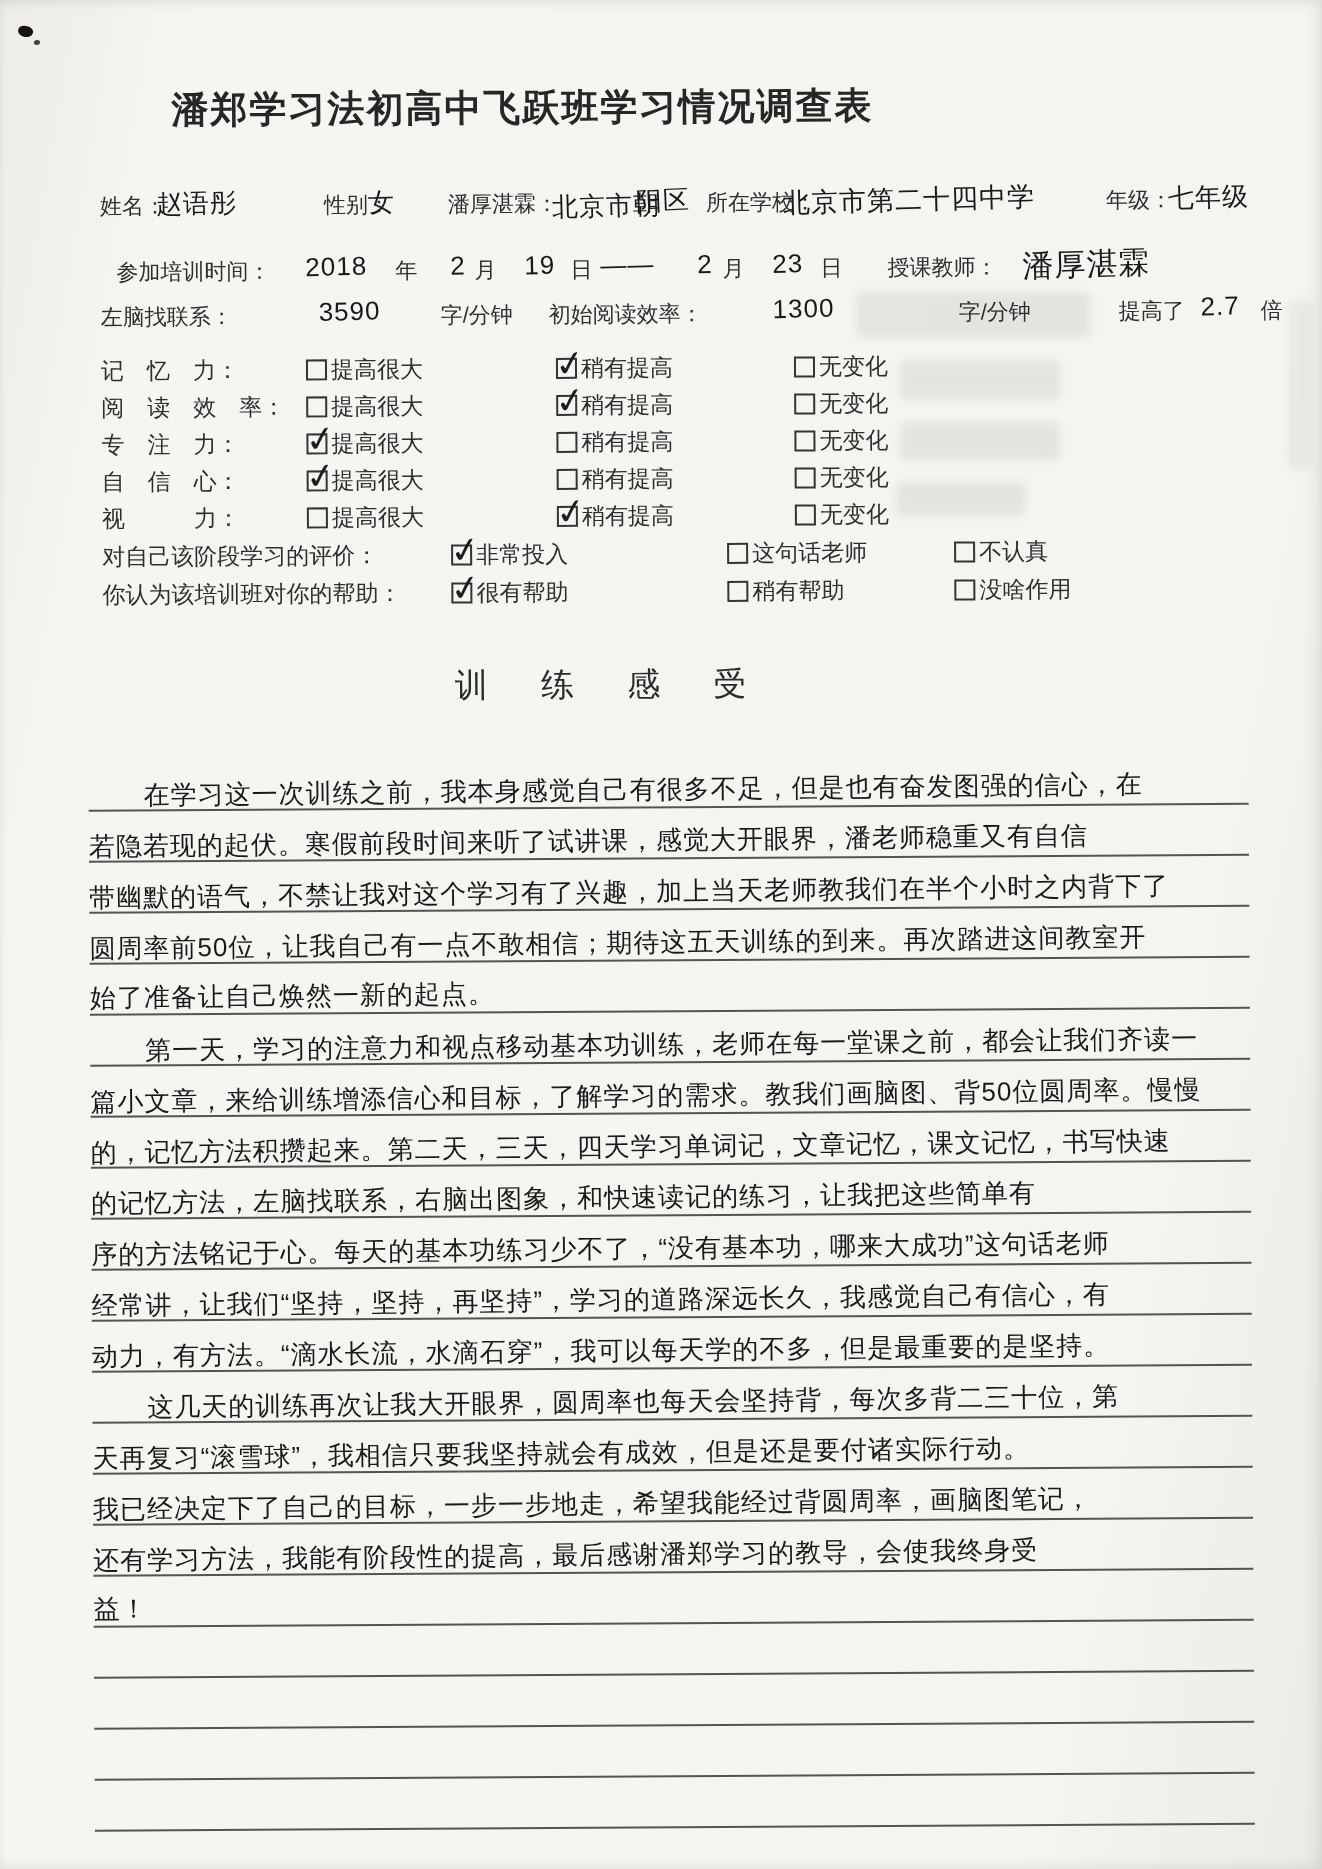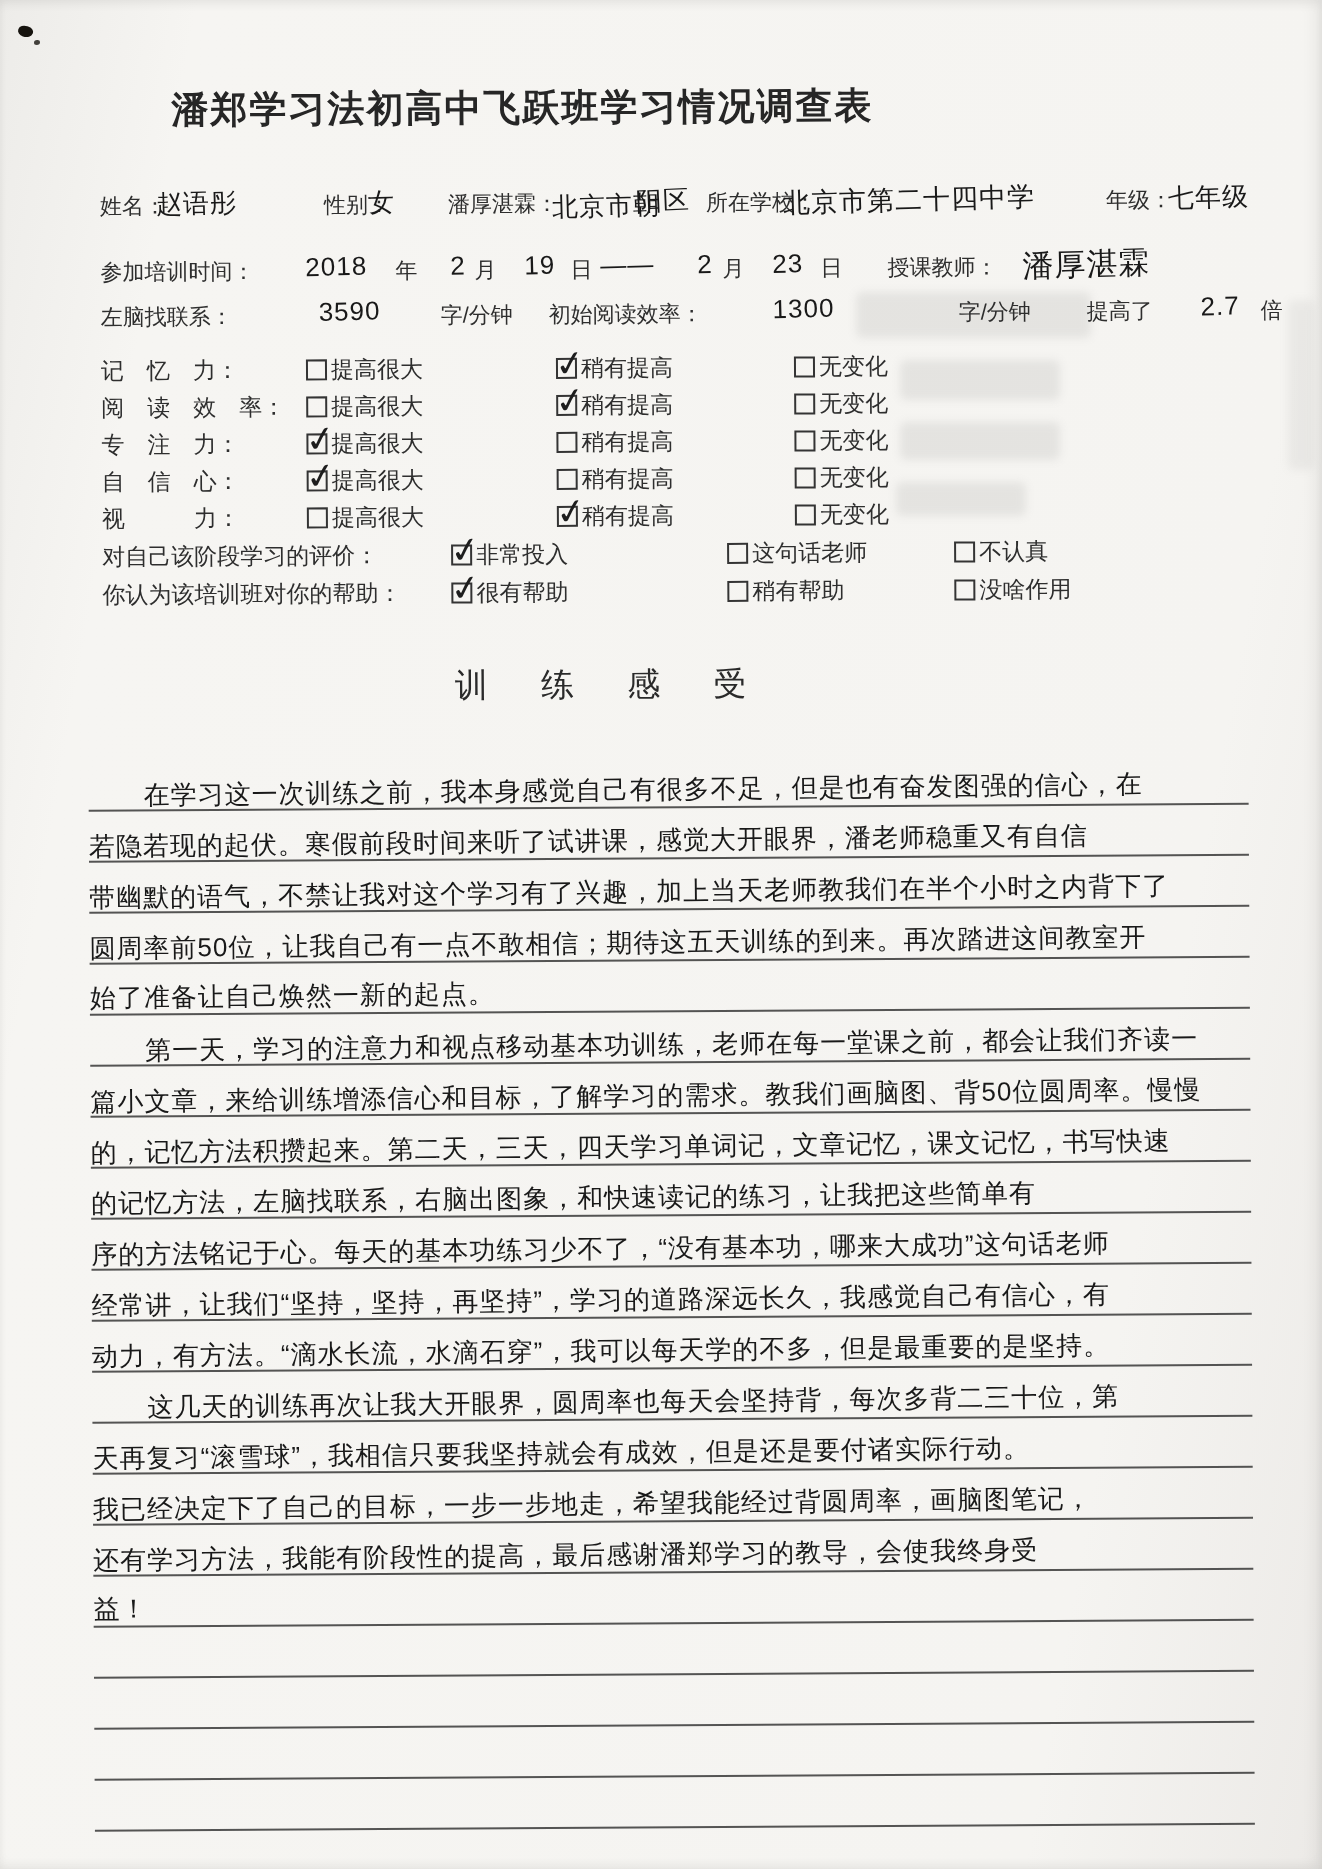--- a/index.html
+++ b/index.html
@@ -77,21 +77,21 @@
         <span class="hw">北京市朝</span>
         <span class="hw region-above">阳区</span>
       </span>
       <span class="ab print" style="left:606px">所在学校：</span>
       <span class="ab hw" style="left:683px;font-size:27px">北京市第二十四中学</span>
       <span class="ab print" style="left:1006px">年级：</span>
       <span class="ab hw" style="left:1068px">七年级</span>
     </div>
 
     <div class="field-line line2">
-      <span class="ab print" style="left:0">参加培训时间：</span>
+      <span class="ab print" style="left:16px">参加培训时间：</span>
       <span class="ab hw" style="left:205px">2018</span>
       <span class="ab print" style="left:295px">年</span>
       <span class="ab hw" style="left:350px">2</span>
       <span class="ab print" style="left:374px">月</span>
       <span class="ab hw" style="left:424px">19</span>
       <span class="ab print" style="left:470px">日</span>
       <span class="ab hw" style="left:500px">——</span>
       <span class="ab hw" style="left:597px">2</span>
       <span class="ab print" style="left:622px">月</span>
       <span class="ab hw" style="left:672px">23</span>
@@ -100,21 +100,21 @@
       <span class="ab hw" style="left:922px;font-size:31px;top:-8px">潘厚湛霖</span>
     </div>
 
     <div class="field-line line3">
       <span class="ab print" style="left:0">左脑找联系：</span>
       <span class="ab hw" style="left:218px">3590</span>
       <span class="ab print" style="left:340px">字/分钟</span>
       <span class="ab print" style="left:448px">初始阅读效率：</span>
       <span class="ab hw" style="left:672px">1300</span>
       <span class="ab print" style="left:858px">字/分钟</span>
-      <span class="ab print" style="left:986px">提高了</span>
+      <span class="ab print" style="left:1018px">提高了</span>
       <span class="ab hw" style="left:1100px">2.7</span>
       <span class="ab print" style="left:1160px">倍</span>
     </div>
 
     <div class="rating-rows">
 
       <div class="rating-row">
         <span class="print">记　忆　力：</span>
         <span class="opt">
             <span class="cb"></span>

